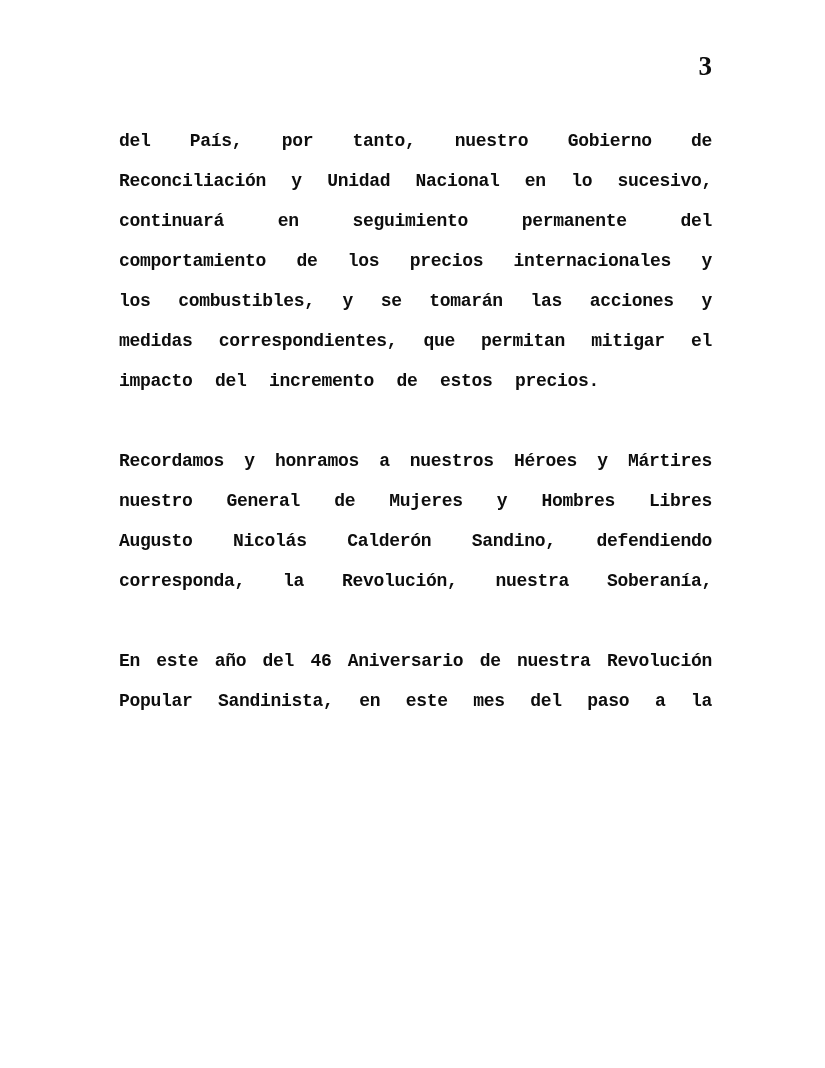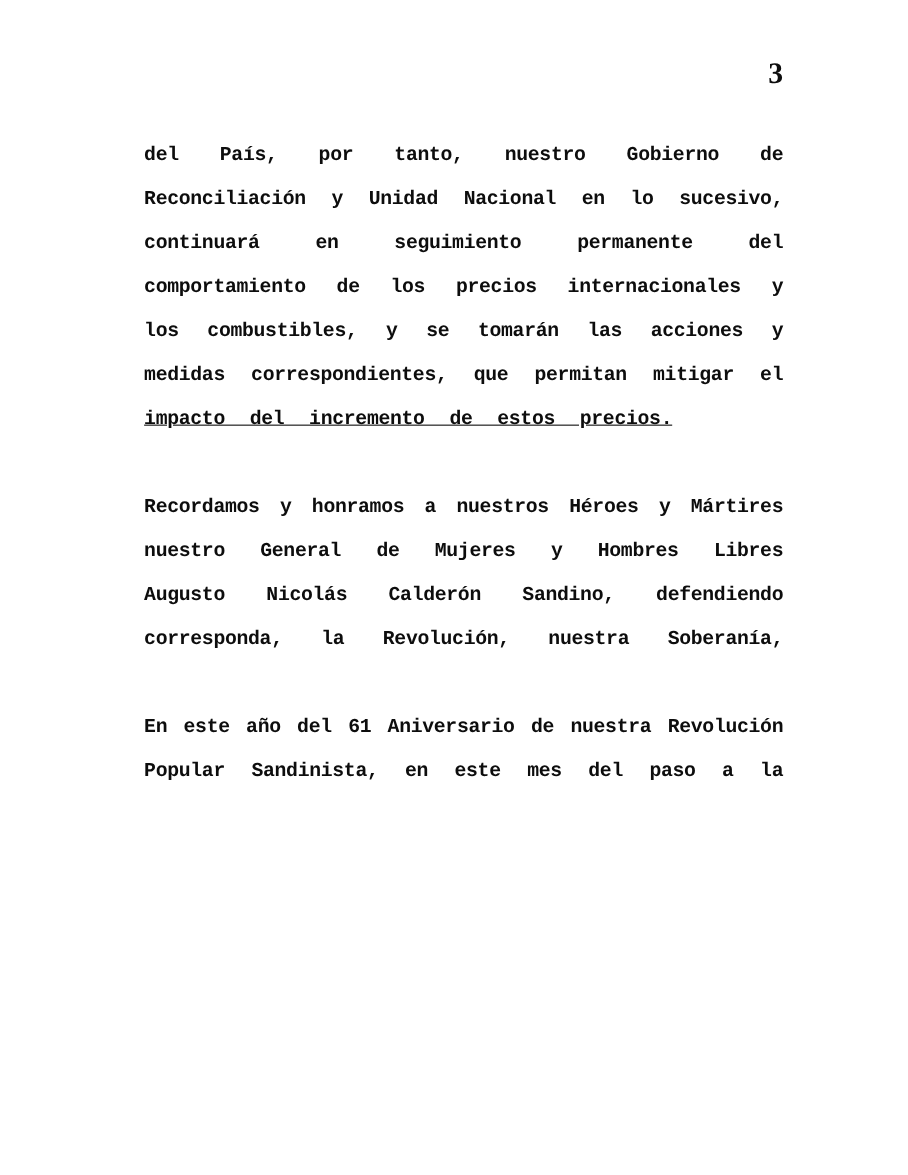--- a/index.html
+++ b/index.html
@@ -32,35 +32,34 @@
   .body-text {
     position: absolute;
     left: 115px;
     top: 121px;
     width: 597px;
     font-size: 18px;
     line-height: 40px;
     letter-spacing: -0.3px;
   }
   .paragraph {
-    margin: 0 0 40px 16px;
+    margin: 0 0 40px 4px;
   }
   .paragraph:last-child {
     margin-bottom: 0;
   }
   .line {
     text-align: justify;
     text-align-last: justify;
     white-space: normal;
   }
   .line.para-end {
     text-align: left;
     text-align-last: left;
     word-spacing: 12px;
-    text-decoration: underline;
   }
 </style>
 </head>
 <body>
 
 <div class="page">
 
   <div class="page-number">3</div>
 
   <div class="body-text">
@@ -76,18 +75,18 @@
     </div>
 
     <div class="paragraph">
       <div class="line">Recordamos y honramos a nuestros Héroes y Mártires</div>
       <div class="line">nuestro General de Mujeres y Hombres Libres</div>
       <div class="line">Augusto Nicolás Calderón Sandino, defendiendo</div>
       <div class="line">corresponda, la Revolución, nuestra Soberanía,</div>
     </div>
 
     <div class="paragraph">
-      <div class="line">En este año del 61 Aniversario de nuestra Revolución</div>
+      <div class="line">En este año del 46 Aniversario de nuestra Revolución</div>
       <div class="line">Popular Sandinista, en este mes del paso a la</div>
     </div>
 
   </div>
 </div>
 
 </body></html>

